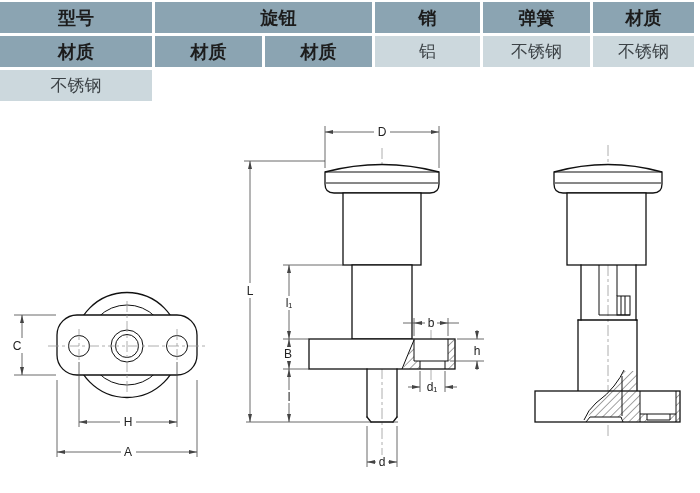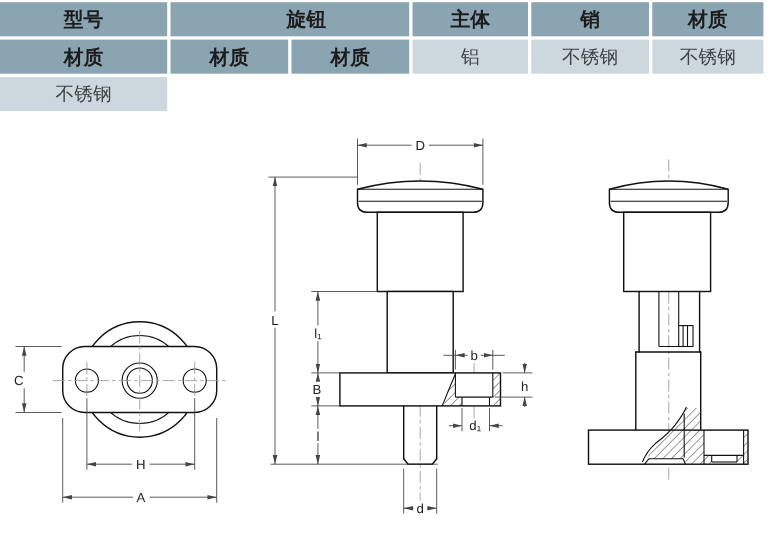--- a/index.html
+++ b/index.html
@@ -26,22 +26,22 @@
 </style>
 </head>
 <body>
 
 <div class="stage">
 
   <div class="spec-table">
 
     <div class="cell hdr">型号</div>
     <div class="cell hdr span2">旋钮</div>
-    <div class="cell hdr">主体</div>
     <div class="cell hdr">销</div>
+    <div class="cell hdr">弹簧</div>
 
     <div class="cell hdr">材质</div>
     <div class="cell hdr">材质</div>
     <div class="cell hdr">材质</div>
     <div class="cell hdr">材质</div>
 
     <div class="cell dat">铝</div>
     <div class="cell dat">不锈钢</div>
     <div class="cell dat">不锈钢</div>
     <div class="cell dat">不锈钢</div>

